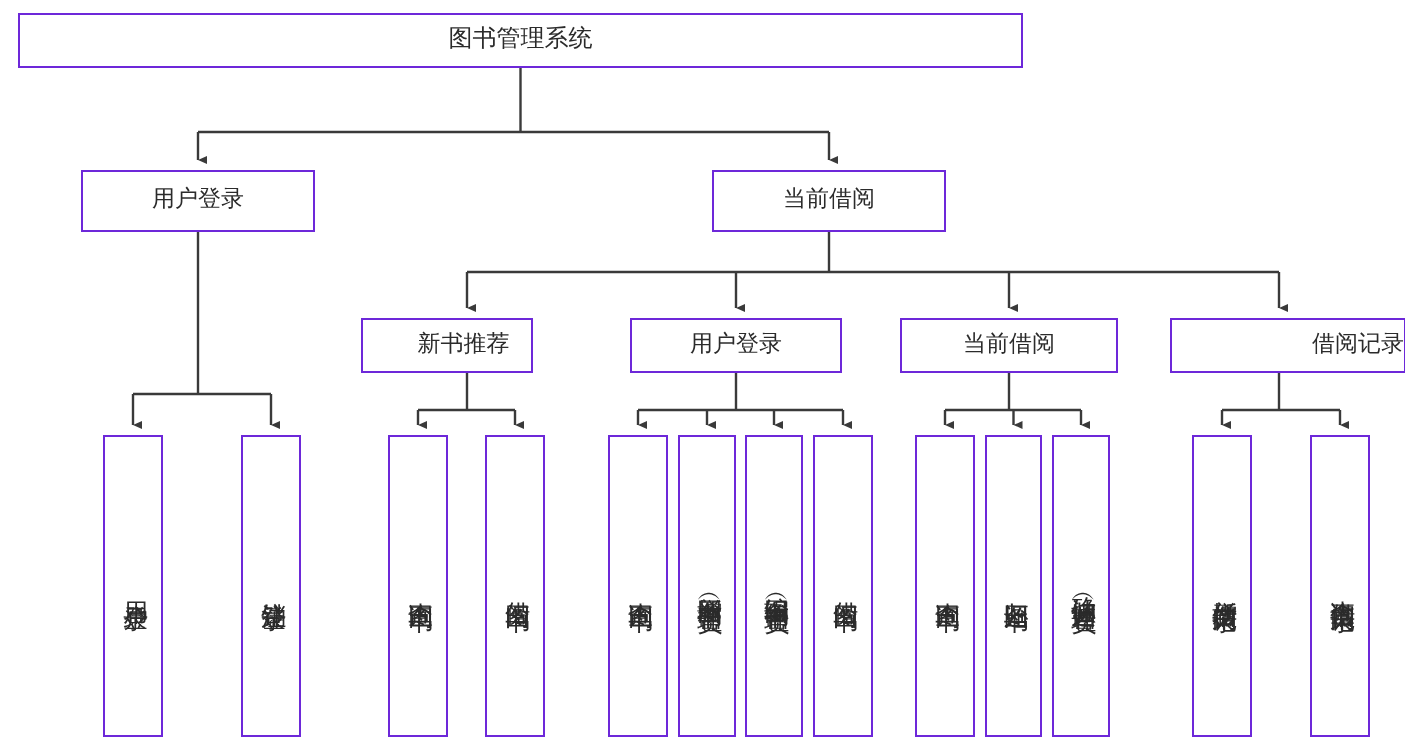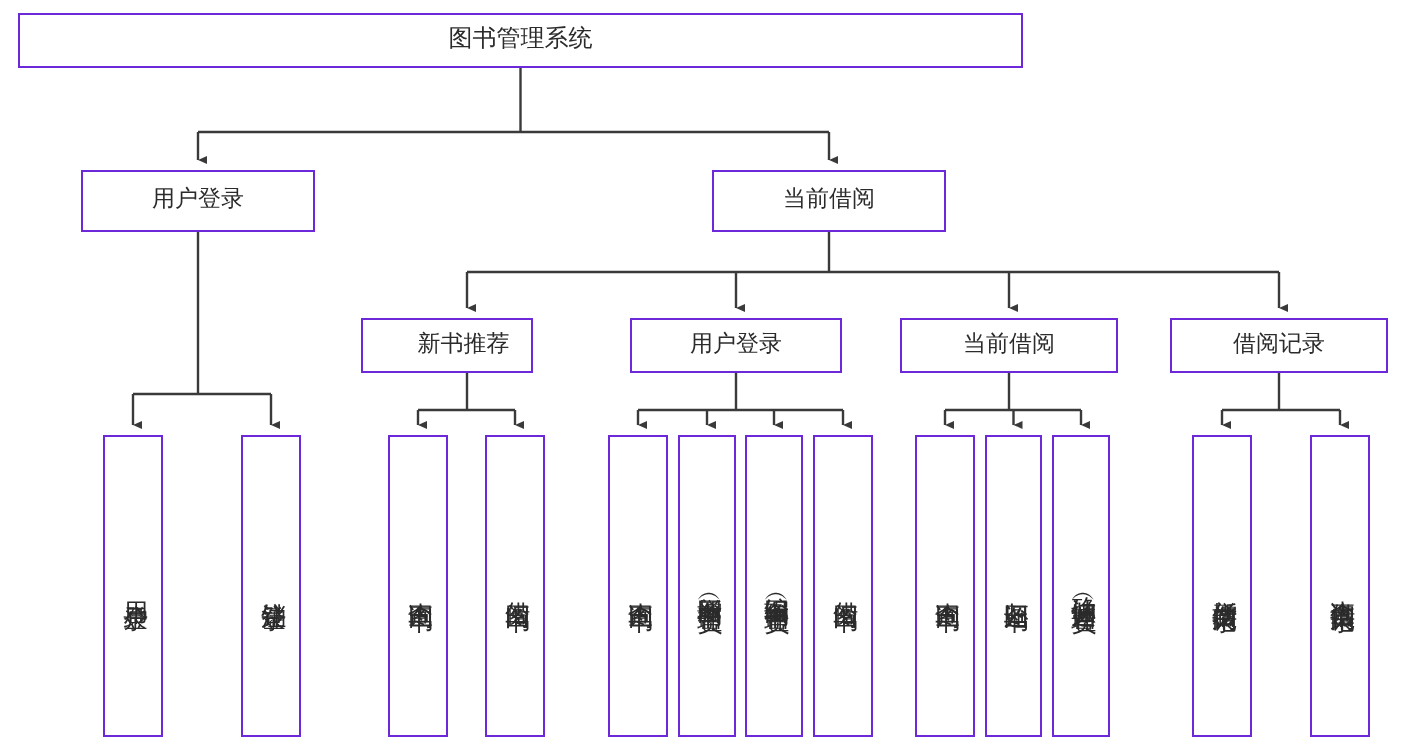--- a/index.html
+++ b/index.html
@@ -128,21 +128,21 @@
       </div>
       <div class="node horiz" style="left: 361px; top: 318px; width: 172px; height: 55px; padding-left: 33px;">
         <span class="label">新书推荐</span>
       </div>
       <div class="node horiz" style="left: 630px; top: 318px; width: 212px; height: 55px;">
         <span class="label">用户登录</span>
       </div>
       <div class="node horiz" style="left: 900px; top: 318px; width: 218px; height: 55px;">
         <span class="label">当前借阅</span>
       </div>
-      <div class="node horiz" style="left: 1170px; top: 318px; width: 218px; height: 55px;">
+      <div class="node horiz" style="left: 1170px; top: 318px; width: 236px; height: 55px; justify-content: flex-end;">
         <span class="label">借阅记录</span>
       </div>
       <div class="node vert" style="left: 103px; top: 435px; width: 60px; height: 302px;">
         <span class="label">用户登录</span>
       </div>
       <div class="node vert" style="left: 241px; top: 435px; width: 60px; height: 302px;">
         <span class="label">注销登录</span>
       </div>
       <div class="node vert" style="left: 388px; top: 435px; width: 60px; height: 302px;">
         <span class="label">查询图书</span>

